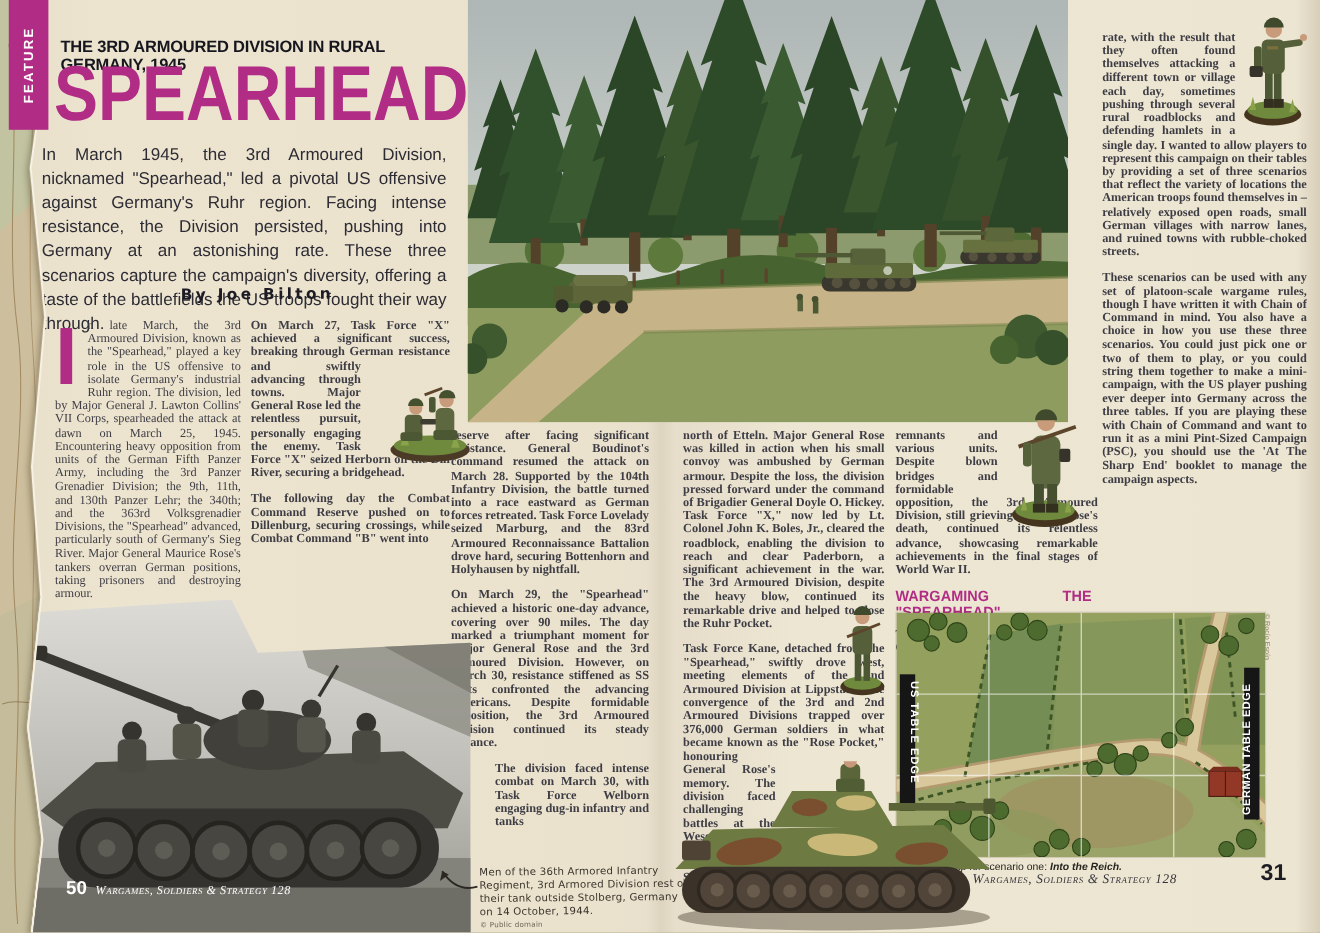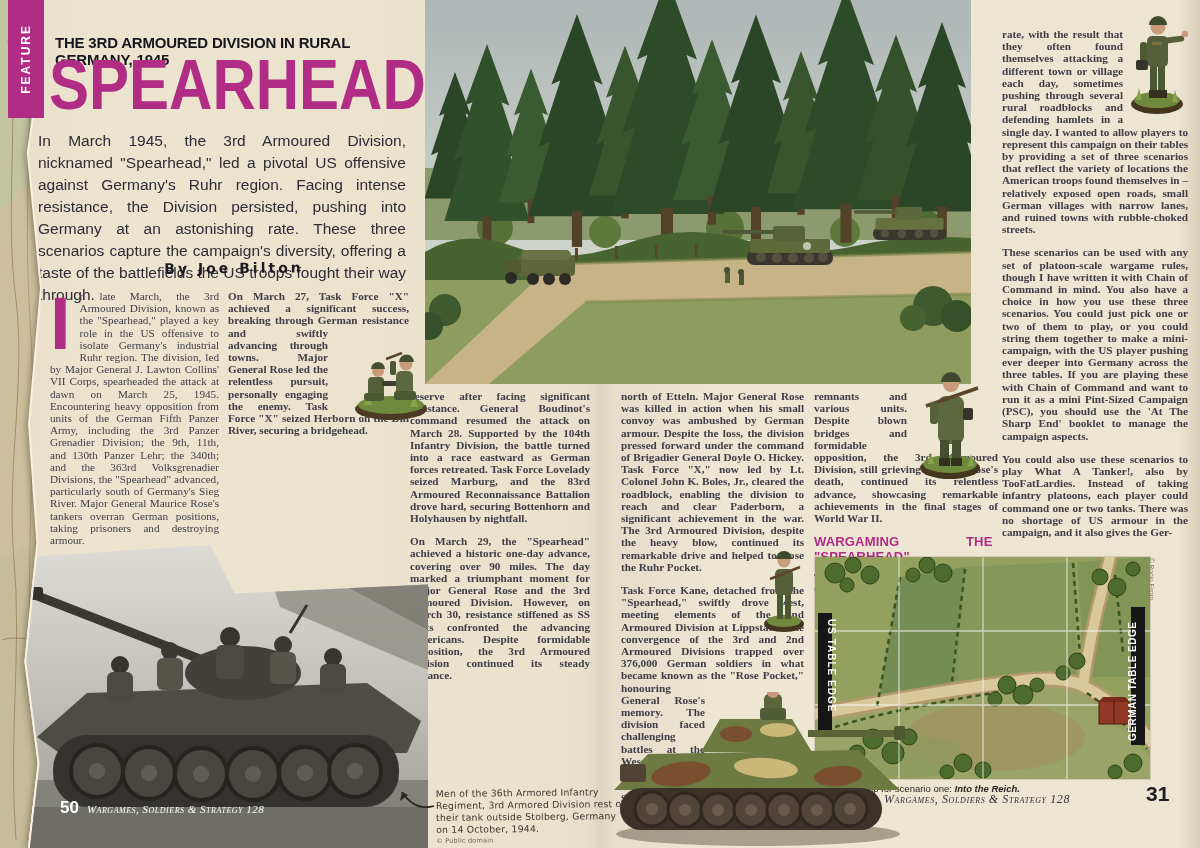--- a/index.html
+++ b/index.html
@@ -200,46 +200,47 @@
   </div>
 
   <div class="abs col col1">
     <span class="dropcap">I</span><span>n late March, the 3rd Armoured Division, known as the "Spearhead," played a key role in the US offensive to isolate Germany's industrial Ruhr region. The division, led by Major General J. Lawton Collins' VII Corps, spearheaded the attack at dawn on March 25, 1945. Encountering heavy opposition from units of the German Fifth Panzer Army, including the 3rd Panzer Grenadier Division; the 9th, 11th, and 130th Panzer Lehr; the 340th; and the 363rd Volksgrenadier Divisions, the "Spearhead" advanced, particularly south of Germany's Sieg River. Major General Maurice Rose's tankers overran German positions, taking prisoners and destroying armour.</span>
   </div>
 
   <div class="abs col col2">
     <div class="spacer-r0" style="height:38px"></div>
     <div class="spacer-r" style="width:74px;height:76px"></div>
     <p>On March 27, Task Force "X" achieved a significant success, breaking through German resistance and swiftly advancing through towns. Major General Rose led the relentless pursuit, personally engaging the enemy. Task Force "X" seized Herborn on the Dill River, securing a bridgehead.</p>
+    <p>The following day the Combat Command Reserve pushed on to Dillenburg, securing crossings, while Combat Command "B" went into</p>
   </div>
 
   <div class="abs col col3">
     <p>reserve after facing significant resistance. General Boudinot's command resumed the attack on March 28. Supported by the 104th Infantry Division, the battle turned into a race eastward as German forces retreated. Task Force Lovelady seized Marburg, and the 83rd Armoured Reconnaissance Battalion drove hard, securing Bottenhorn and Holyhausen by nightfall.</p>
     <p>On March 29, the "Spearhead" achieved a historic one-day advance, covering over 90 miles. The day marked a triumphant moment for Major General Rose and the 3rd Armoured Division. However, on March 30, resistance stiffened as SS units confronted the advancing Americans. Despite formidable opposition, the 3rd Armoured Division continued its steady advance.</p>
+    <p class="indent">The division faced intense combat on March 30, with Task Force Welborn engaging dug-in infantry and tanks</p>
   </div>
 
   <div class="abs col col4">
     <div class="spacer-r0" style="height:300px"></div>
     <div class="spacer-r" style="width:92px;height:160px"></div>
     <p>north of Etteln. Major General Rose was killed in action when his small convoy was ambushed by German armour. Despite the loss, the division pressed forward under the command of Brigadier General Doyle O. Hickey. Task Force "X," now led by Lt. Colonel John K. Boles, Jr., cleared the roadblock, enabling the division to reach and clear Paderborn, a significant achievement in the war. The 3rd Armoured Division, despite the heavy blow, continued its remarkable drive and helped to close the Ruhr Pocket.</p>
     <p>Task Force Kane, detached from the "Spearhead," swiftly drove west, meeting elements of the 2nd Armoured Division at Lippstadt. The convergence of the 3rd and 2nd Armoured Divisions trapped over 376,000 German soldiers in what became known as the "Rose Pocket," honouring General Rose's memory. The division faced challenging battles at the Weser River, encountering resistance from SS training centre</p>
   </div>
 
   <div class="abs col col5">
     <div class="spacer-top-r" style="width:84px;height:50px"></div>
     <p>remnants and various units. Despite blown bridges and formidable opposition, the 3rd Armoured Division, still grieving General Rose's death, continued its relentless advance, showcasing remarkable achievements in the final stages of World War II.</p>
     <h2 class="sechead">WARGAMING THE "SPEARHEAD"</h2>
     <p>The 'Spearhead' Division pushed into Germany at an astonishing</p>
   </div>
 
   <div class="abs col col6">
     <div class="spacer-top-r" style="width:58px;height:88px"></div>
     <p>rate, with the result that they often found themselves attacking a different town or village each day, sometimes pushing through several rural roadblocks and defending hamlets in a single day. I wanted to allow players to represent this campaign on their tables by providing a set of three scenarios that reflect the variety of locations the American troops found themselves in – relatively exposed open roads, small German villages with narrow lanes, and ruined towns with rubble-choked streets.</p>
     <p>These scenarios can be used with any set of platoon-scale wargame rules, though I have written it with Chain of Command in mind. You also have a choice in how you use these three scenarios. You could just pick one or two of them to play, or you could string them together to make a mini-campaign, with the US player pushing ever deeper into Germany across the three tables. If you are playing these with Chain of Command and want to run it as a mini Pint-Sized Campaign (PSC), you should use the 'At The Sharp End' booklet to manage the campaign aspects.</p>
-    <p>You could also use these scenarios to play What A Tanker!, also by TooFatLardies. Instead of taking infantry platoons, each player could command one or two tanks. There was no shortage of US armour in the campaign, and it also gives the Ger-</p>
   </div>
 
   <div class="abs photo-bw">
     <svg width="403" height="303" viewBox="0 0 403 303" preserveAspectRatio="none">
       <defs>
             <linearGradient id="bwsky" x1="0" y1="0" x2="0" y2="1">
         <stop offset="0" stop-color="#dcdbd5"></stop>
               <stop offset=".55" stop-color="#bdbcb6"></stop>
               <stop offset="1" stop-color="#98978f"></stop>
       </linearGradient>

